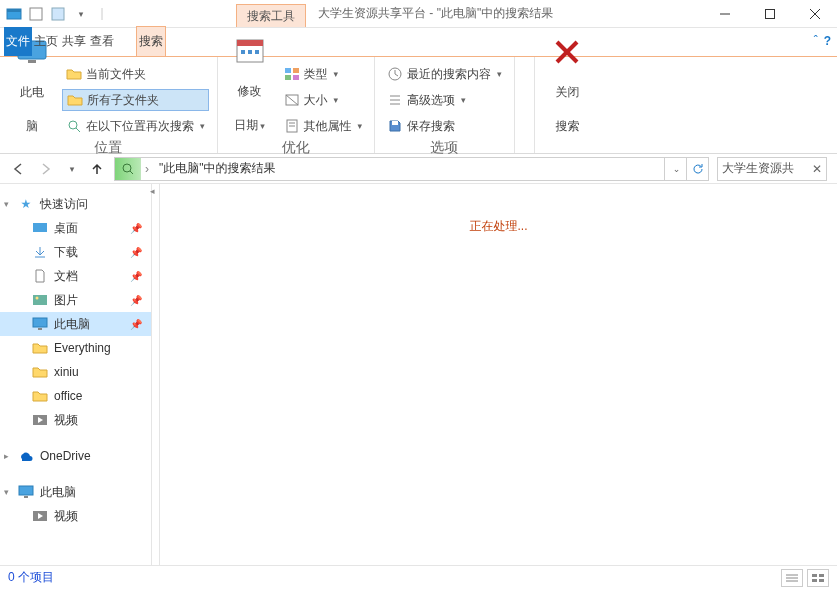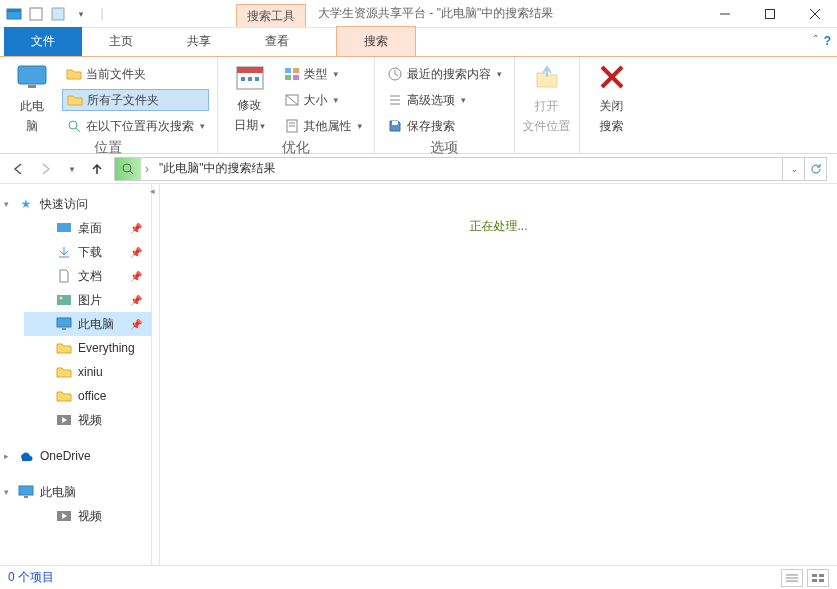--- a/index.html
+++ b/index.html
@@ -9,31 +9,31 @@
 .titlebar { height:28px; display:flex; align-items:stretch; border-bottom:1px solid #e5e5e5; }
 .qat { display:flex; align-items:center; padding:0 4px; gap:2px; }
 .qat-item { width:20px; height:20px; display:flex; align-items:center; justify-content:center; }
 .tool-tab { background:#fce4d6; border:1px solid #f4b183; border-bottom:none; padding:0 10px; display:flex; align-items:center; color:#555; margin-top:4px; margin-left:120px; }
 .title-text { flex:1; display:flex; align-items:center; padding-left:12px; color:#666; }
 .winbtns { display:flex; }
 .winbtn { width:45px; display:flex; align-items:center; justify-content:center; color:#555; }
 
 
 .tabs { height:28px; display:flex; align-items:flex-end; padding-left:4px; position:relative; }
-.tab { padding:6px 27px; color:#444; }
+.tab { padding:6px 2px; color:#444; }
 .tab.file { background:#1979ca; color:#fff; }
 .tab.active { background:#fce4d6; border:1px solid #f4b183; border-bottom:none; color:#444; }
 .tabs-right { position:absolute; right:6px; top:6px; color:#1979ca; display:flex; gap:6px; align-items:center; }
 
 
 .ribbon { height:98px; border-top:1px solid #f4b183; border-bottom:1px solid #dadada; display:flex; background:#fff; }
 .group { border-right:1px solid #e3e3e3; display:flex; flex-direction:column; padding:4px 8px 2px 8px; }
 .group-body { flex:1; display:flex; align-items:flex-start; gap:6px; }
 .group-label { text-align:center; color:#666; font-size:14px; padding-top:2px; }
-.bigbtn { display:flex; flex-direction:column; align-items:center; justify-content:flex-end; width:48px; height:72px; color:#444; text-align:center; line-height:14px; gap:6px; }
+.bigbtn { display:flex; flex-direction:column; align-items:center; justify-content:flex-end; width:48px; height:72px; color:#444; text-align:center; line-height:14px; gap:20px; }
 .bigbtn .ico { width:32px; height:32px; display:flex; align-items:center; justify-content:center; }
 .stackcol { display:flex; flex-direction:column; gap:4px; padding-top:2px; }
 .smallbtn { display:flex; align-items:center; gap:4px; height:22px; padding:0 4px; color:#444; white-space:nowrap; }
 .smallbtn.sel { background:#cce4f7; border:1px solid #8ab7e9; }
 .dd { font-size:9px; color:#666; margin-left:2px; }
 
 
 .addr { height:30px; border-bottom:1px solid #e5e5e5; display:flex; align-items:center; padding:0 10px; gap:8px; }
 .navarrow { width:18px; height:18px; display:flex; align-items:center; justify-content:center; color:#888; }
 .navarrow.enabled { color:#333; }
@@ -41,28 +41,28 @@
 .pathicon { width:26px; height:100%; background:linear-gradient(90deg,#7fd47a,#b7e8b3); display:flex; align-items:center; justify-content:center; border-right:1px solid #bfe5bc; }
 .pathtext { padding:0 6px; color:#333; flex:1; }
 .pathbtn { width:22px; height:100%; border-left:1px solid #cfcfcf; display:flex; align-items:center; justify-content:center; color:#666; }
 .searchbox { width:110px; height:24px; border:1px solid #cfcfcf; display:flex; align-items:center; padding:0 4px; color:#555; }
 .searchbox .x { margin-left:auto; color:#666; }
 
 
 .body { flex:1; display:flex; min-height:0; }
 .nav { width:152px; border-right:1px solid #e5e5e5; overflow-y:auto; padding:8px 0; }
 .navitem { display:flex; align-items:center; height:24px; padding-left:18px; gap:6px; color:#333; position:relative; }
-.navitem.sub { padding-left:32px;margin-left:24px; }
+.navitem.sub { padding-left:32px; }
 .navitem.sel { background:#cce8ff; }
 .navitem .pin { position:absolute; right:8px; color:#888; font-size:10px; }
 .navitem .exp { position:absolute; left:4px; color:#888; font-size:9px; }
 .navspace { height:12px; }
 .ico16 { width:16px; height:16px; display:flex; align-items:center; justify-content:center; flex-shrink:0; }
 
-.content { flex:1; display:flex; align-items:flex-start; justify-content:center; padding-top:34px; color:#4d7c0f; }
+.content { flex:1; display:flex; align-items:flex-start; justify-content:center; padding-top:34px; color:#c2410c; }
 
 
 .status { height:24px; border-top:1px solid #e5e5e5; display:flex; align-items:center; padding:0 8px; color:#1d4ed8; }
 .status-right { margin-left:auto; display:flex; gap:4px; }
 .viewbtn { width:22px; height:18px; border:1px solid #ccc; display:flex; align-items:center; justify-content:center; }
 
 svg { display:block; }
 </style>
 </head>
 <body>
@@ -260,32 +260,20 @@
               </svg>
             </span>
             <span>保存搜索</span>
           </div>
       </div>
     </div>
     <div class="group-label">选项</div>
   </div>
 
   <div class="group" style="border-right:1px solid #e3e3e3;">
-    <div class="group-body">
-      <div class="bigbtn" style="opacity:.5">
-        <div class="ico">
-            <svg width="28" height="28">
-              <path d="M4 10h8l2 2h10v12H4z" fill="#ffd86b" stroke="#d8a93a"></path>
-              <path d="M14 4v10M10 10l4-6 4 6" fill="none" stroke="#5a9fd0" stroke-width="2"></path>
-            </svg>
-          </div>
-        <span>打开</span>
-        <span>文件位置</span>
-      </div>
-    </div>
     <div class="group-label">&nbsp;</div>
   </div>
 
   <div class="group" style="border-right:none;">
     <div class="group-body">
       <div class="bigbtn">
         <div class="ico">
             <svg width="26" height="26">
               <line x1="3" y1="3" x2="23" y2="23" stroke="#c02020" stroke-width="4"></line>
               <line x1="23" y1="3" x2="3" y2="23" stroke="#c02020" stroke-width="4"></line>
@@ -329,20 +317,24 @@
     <div class="pathtext">"此电脑"中的搜索结果</div>
     <div class="pathbtn">
         <span class="dd">⌄</span>
       </div>
     <div class="pathbtn">
         <svg width="12" height="12">
           <path d="M10 6a4 4 0 1 1-1.2-2.8M10 1v3h-3" fill="none" stroke="#1979ca"></path>
         </svg>
       </div>
   </div>
+  <div class="searchbox">
+    <span style="overflow:hidden;white-space:nowrap;">大学生资源共</span>
+    <span class="x">✕</span>
+  </div>
 </div>
 
 <div class="body">
   <div class="nav">
     <div class="navitem">
         <span class="exp">▾</span>
         <span class="ico16" style="color:#4aa3e0">★</span>
         <span>快速访问</span>
       </div>
     <div class="navitem sub">

